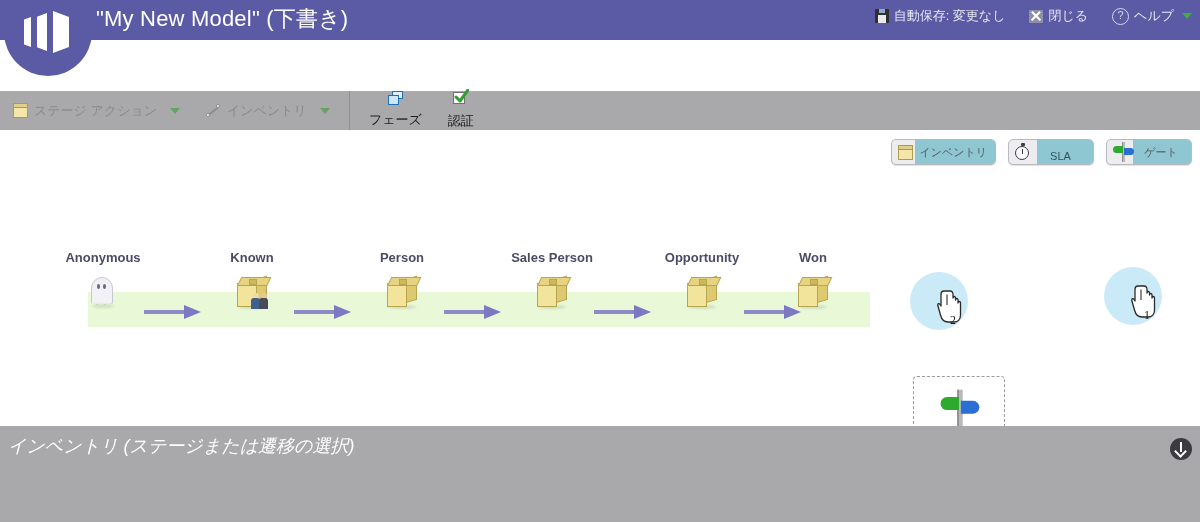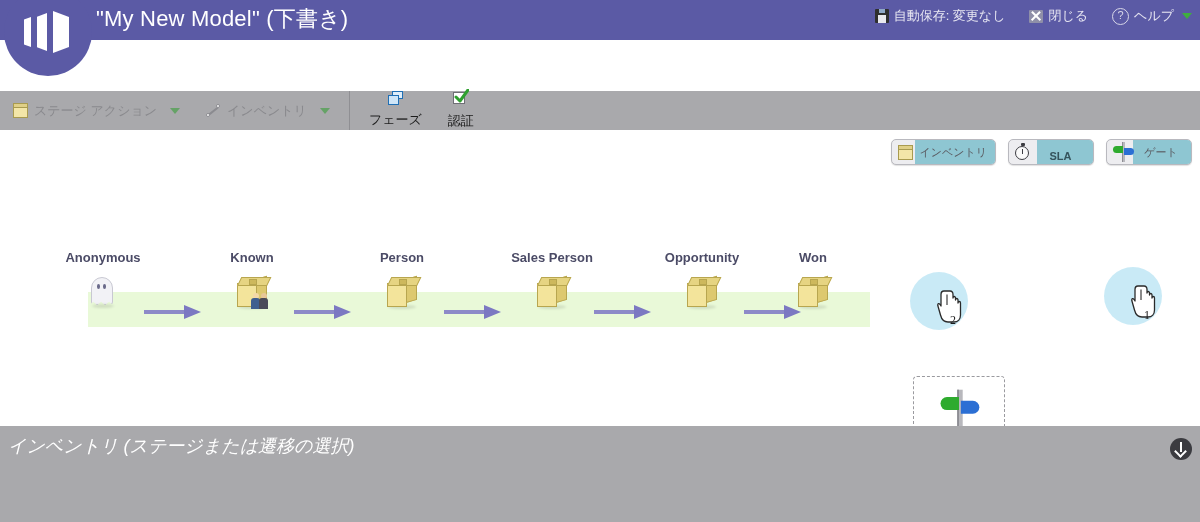--- a/index.html
+++ b/index.html
@@ -145,21 +145,21 @@
     overflow:hidden;white-space:nowrap;
   }
   .pal-btn .sel{
     position:absolute;top:0;bottom:0;right:0;background:#8ec6d2;
   }
   .pal-btn .ico,.pal-btn .txt{position:relative;z-index:2;}
   .pal-btn .txt{flex:1;text-align:center;color:#5a5a60;}
   #pal-inventory .sel{left:23px;}
   #pal-sla .sel{left:28px;}
   #pal-gate .sel{left:26px;}
-  #pal-sla .txt{color:#35535c;font-weight:700;margin-top:8px;}
+  #pal-sla .txt{color:#35535c;font-weight:400;margin-top:8px;}
 
   
   .ico-watch{width:15px;height:16px;position:relative;display:inline-block;}
   .ico-watch .face{position:absolute;left:0;top:2px;width:14px;height:14px;border-radius:50%;
     background:#fafafa;border:1.6px solid #3c3c42;box-sizing:border-box;}
   .ico-watch .stem{position:absolute;left:5.5px;top:-1px;width:4px;height:3px;background:#3c3c42;border-radius:1px;}
   .ico-watch .h1{position:absolute;left:6.6px;top:5px;width:1.4px;height:5px;background:#3c3c42;}
 
   
   .ico-signpost{width:20px;height:20px;position:relative;display:inline-block;}

